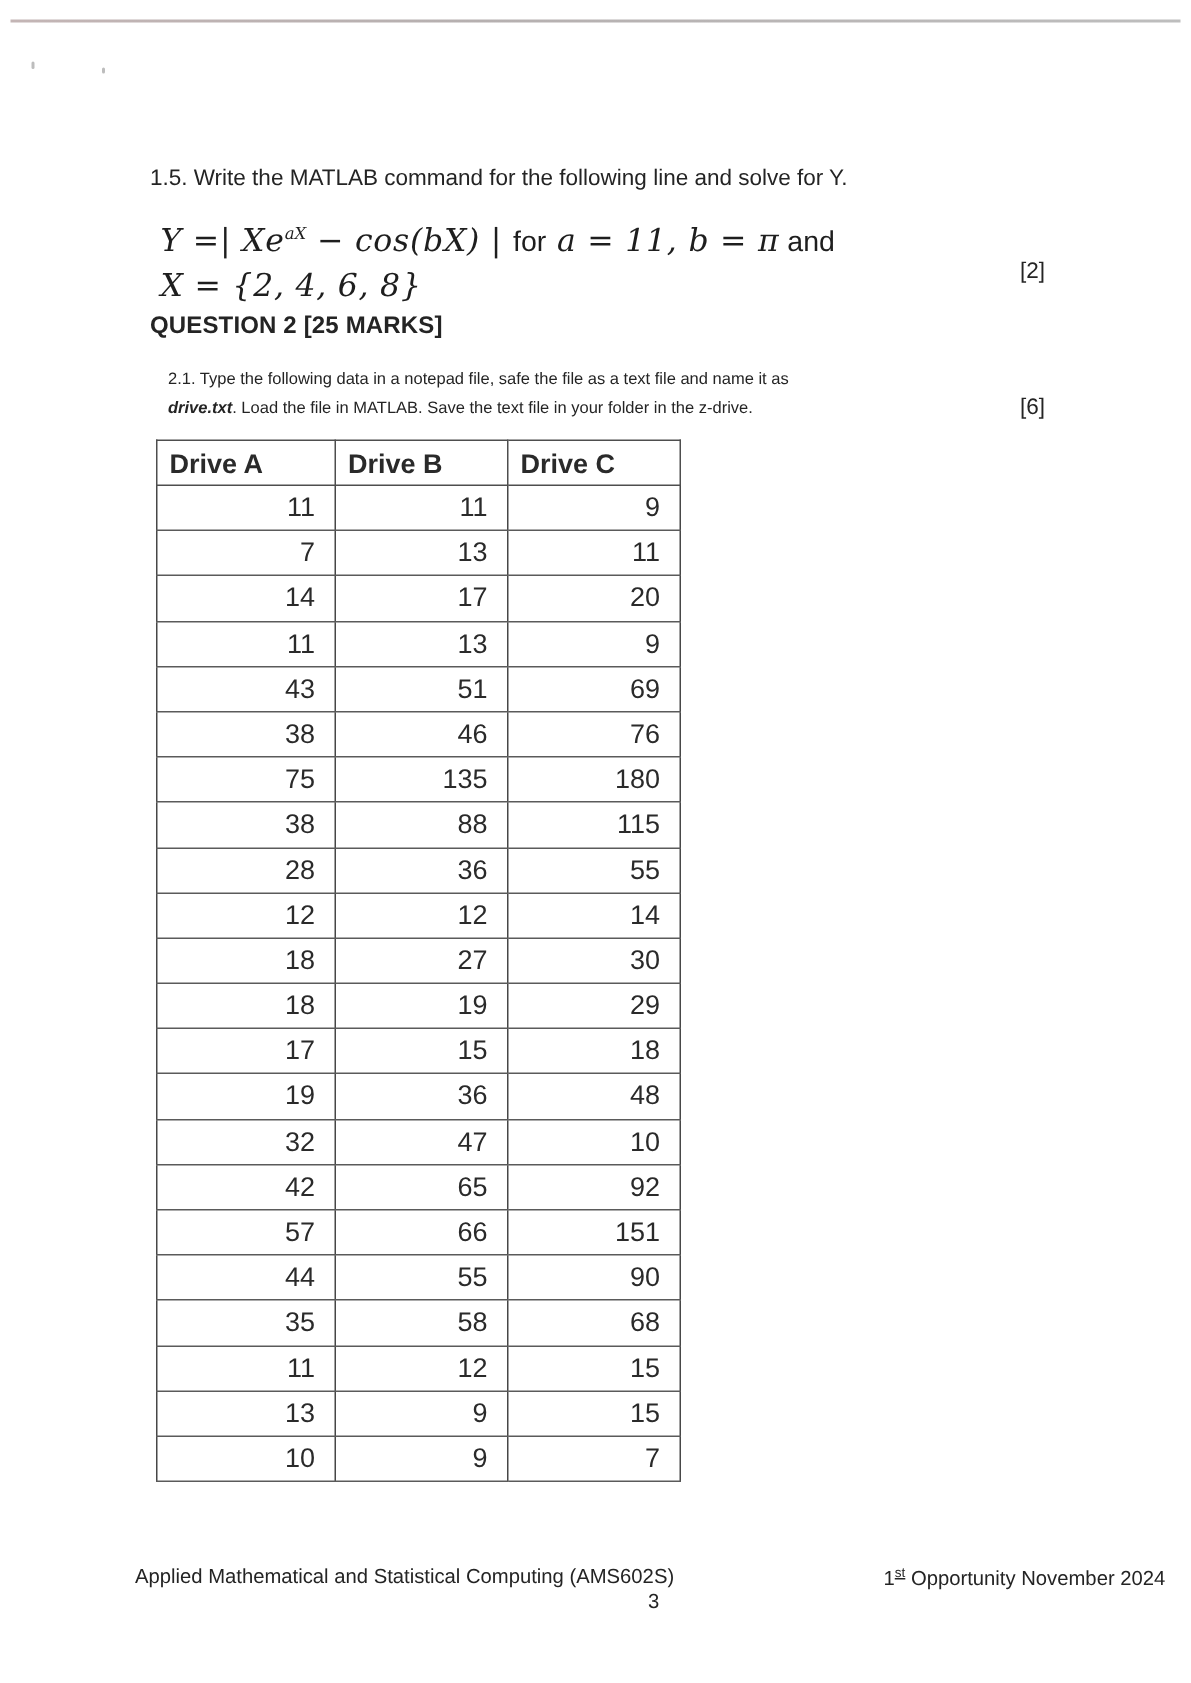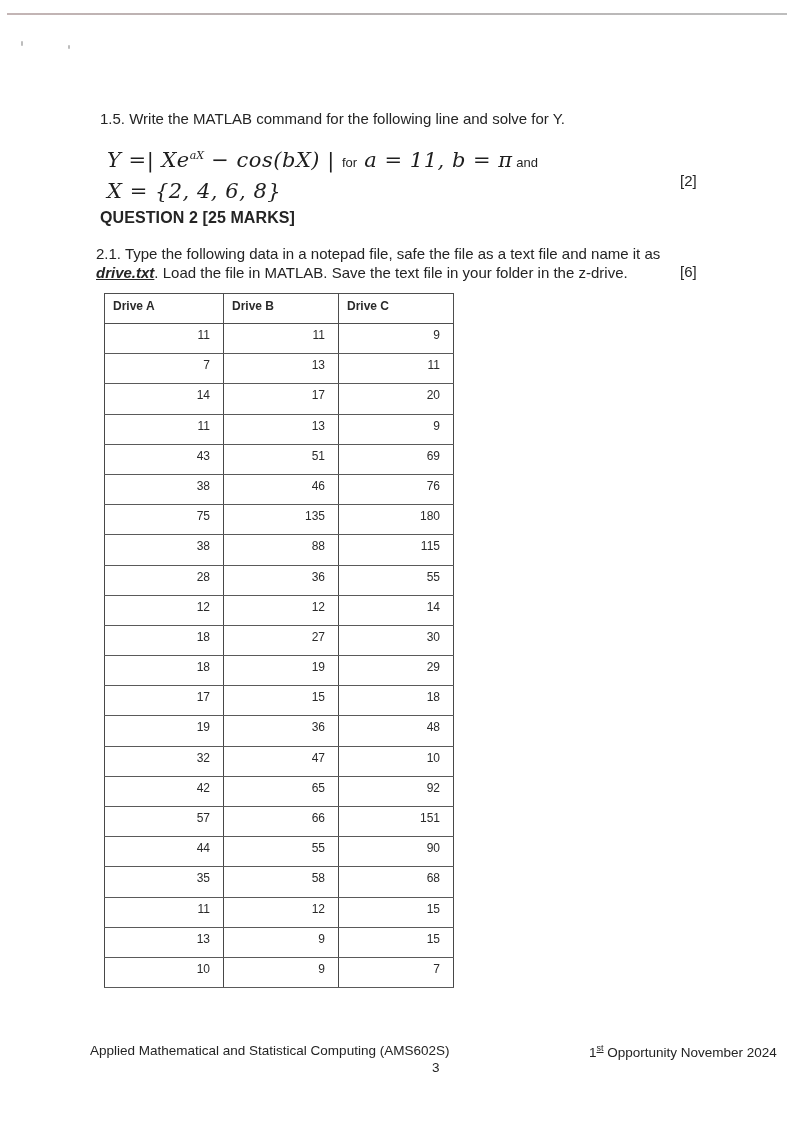--- a/index.html
+++ b/index.html
@@ -31,39 +31,39 @@
   .formula {
     position: absolute; left: 107px; top: 141px;
     font-size: 21px; line-height: 29px;
     font-family: "DejaVu Serif", serif;
     font-style: italic; letter-spacing: .5px;
     color: #1e1e1e;
   }
   .formula .math { font-family: "DejaVu Serif", serif; font-style: italic; }
   .formula .plain {
     font-family: "Liberation Sans", sans-serif;
-    font-style: normal; font-size: 13px; letter-spacing: 0;
+    font-style: normal; font-size: 19px; letter-spacing: 0;
   }
   .formula sup { font-size: 11px; letter-spacing: 0; }
   .marks-2 { position: absolute; left: 680px; top: 172px; font-size: 15px; }
   .q2-heading {
     position: absolute; left: 100px; top: 209px;
     font-size: 16px; font-weight: bold; letter-spacing: .1px;
   }
   .q21-para {
-    position: absolute; left: 96px; top: 244px; width: 600px;
-    font-size: 15px; line-height: 19px;
-  }
-  .q21-para .filename { font-weight: bold; font-style: italic; text-decoration: underline; }
+    position: absolute; left: 112px; top: 244px; width: 600px;
+    font-size: 11px; line-height: 19px;
+  }
+  .q21-para .filename { font-weight: bold; font-style: italic; }
   .marks-6 { position: absolute; left: 680px; top: 263px; font-size: 15px; }
 
   table.data-table {
     position: absolute; left: 104px; top: 293px;
     width: 349px; border-collapse: collapse; table-layout: fixed;
-    font-size: 12px; color: #2a2a2a;
+    font-size: 18px; color: #2a2a2a;
   }
   table.data-table col.col-a { width: 119px; }
   table.data-table col.col-b { width: 115px; }
   table.data-table col.col-c { width: 115px; }
   table.data-table th {
     border: 1.6px solid #4e4e4e;
     text-align: left; font-weight: bold;
     padding: 5px 8px 3px 8px; height: 21px;
     vertical-align: top;
   }

